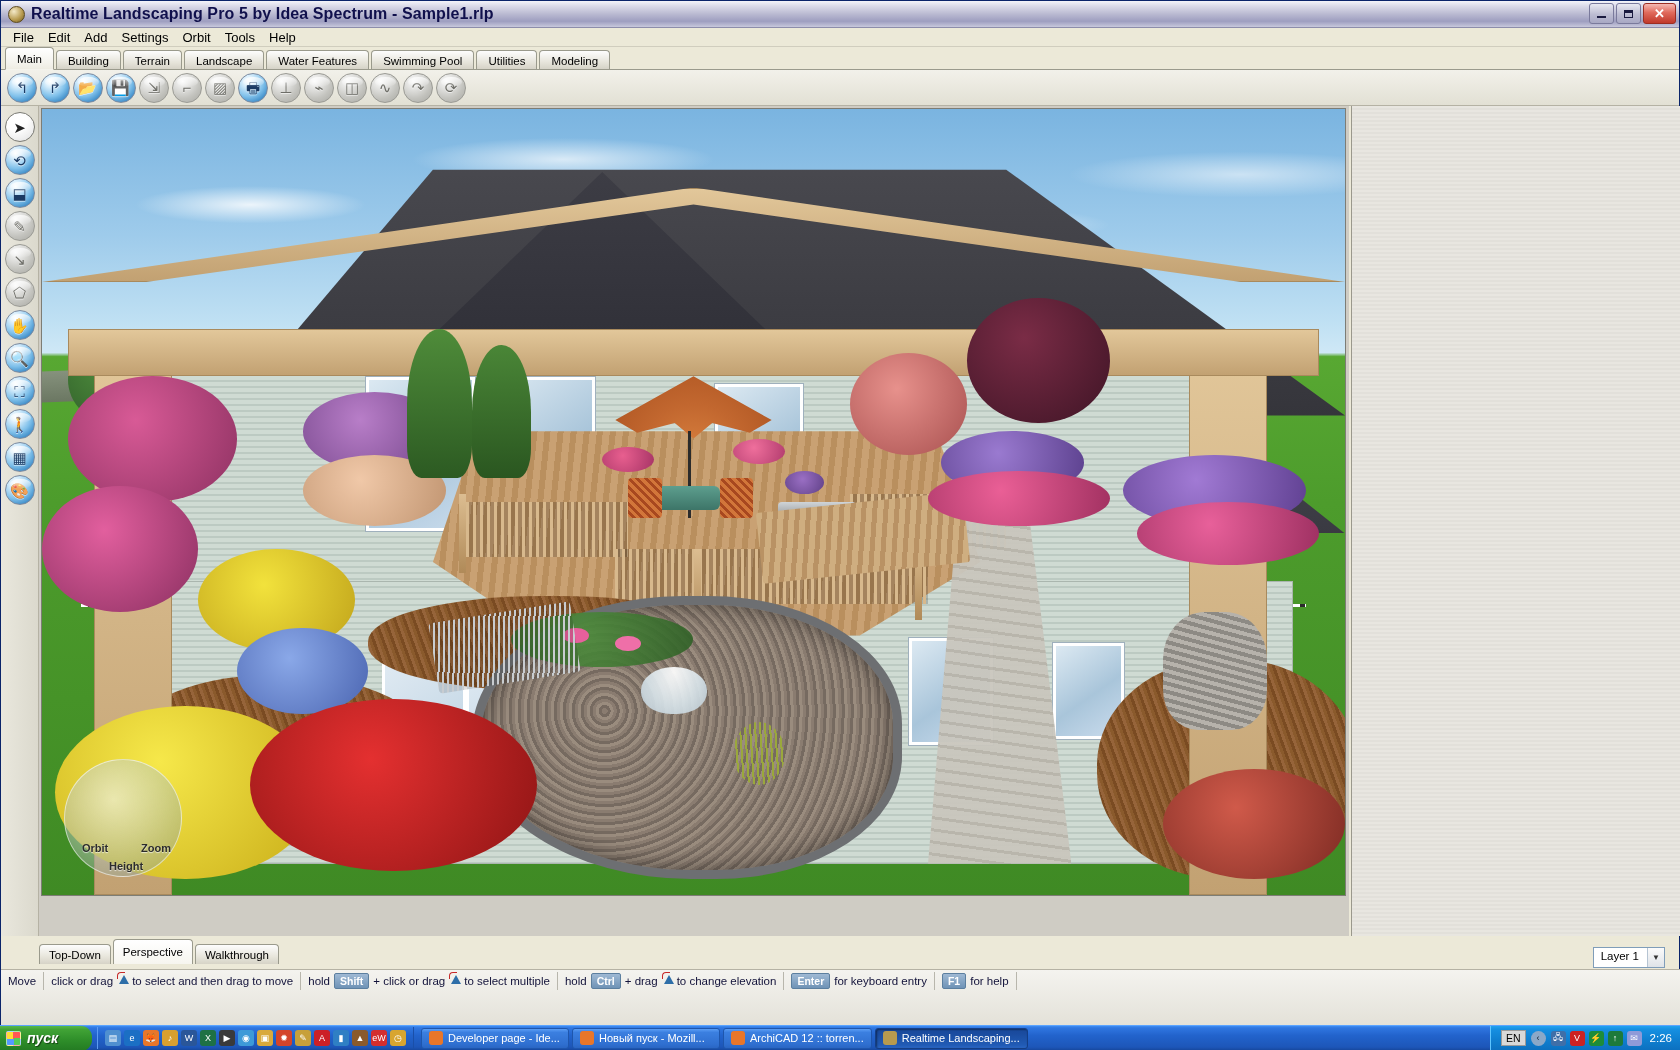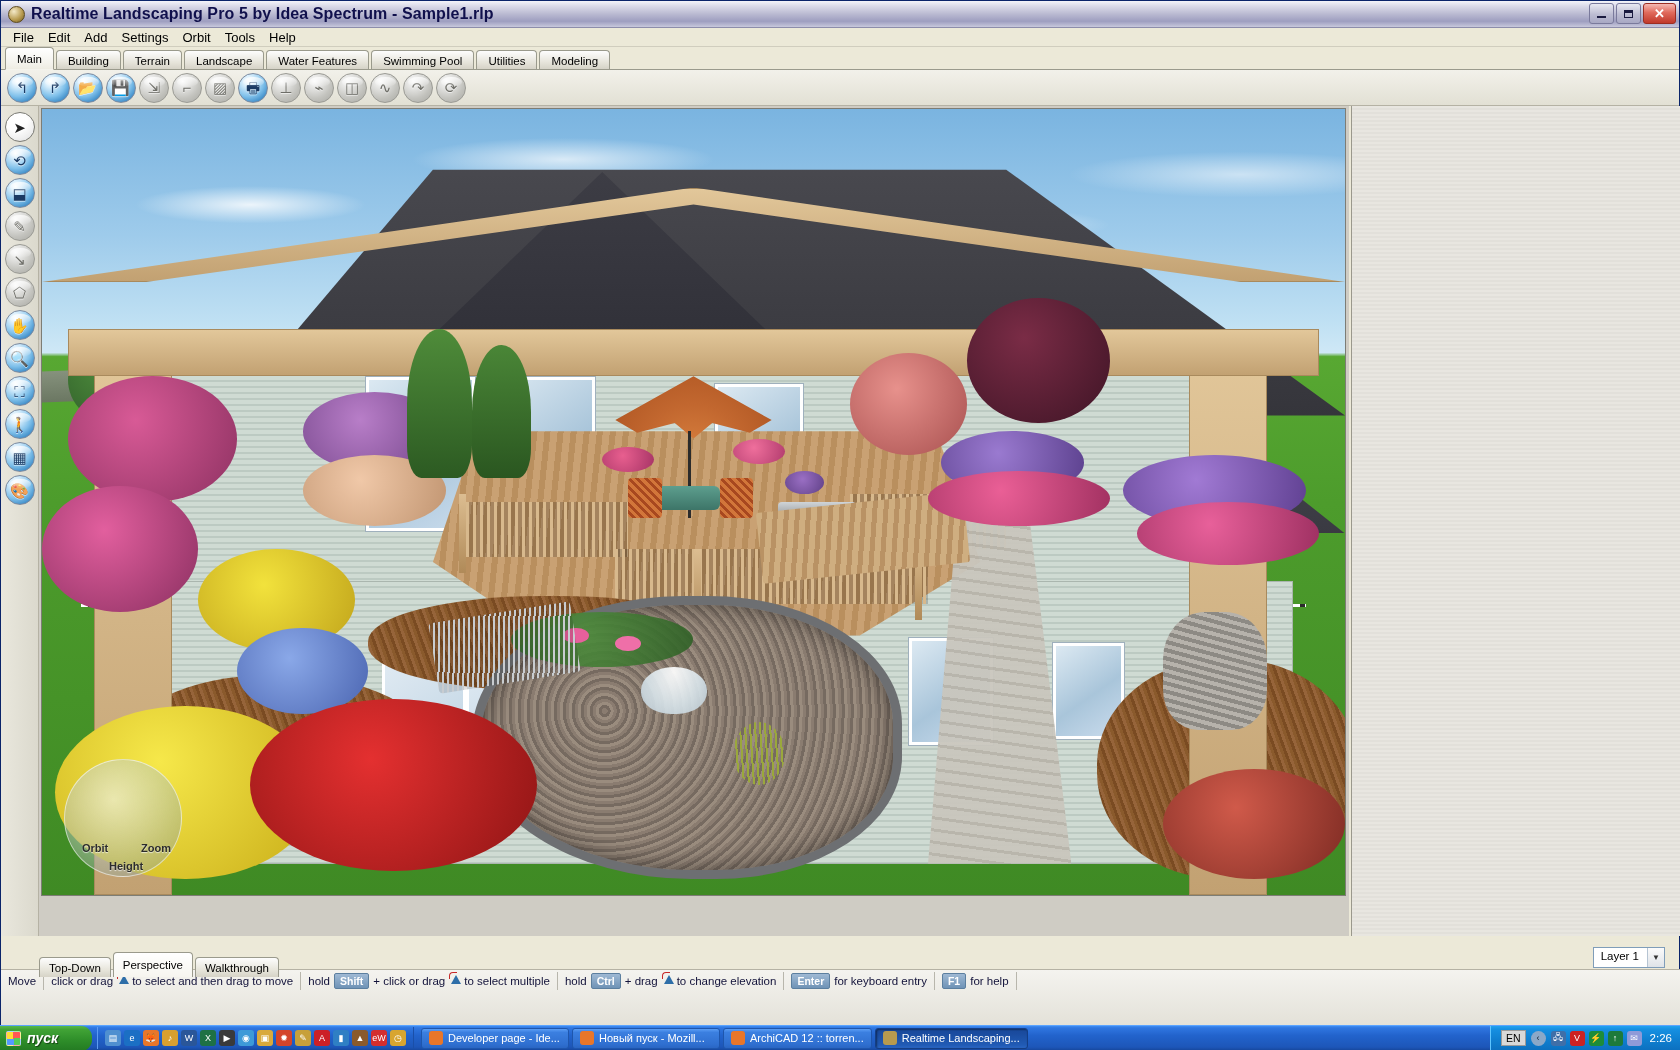--- a/index.html
+++ b/index.html
@@ -174,21 +174,21 @@
   .nv-zoom{ right:10px; bottom:22px; }
   .nv-height{ left:44px; bottom:4px; }
 
   
   #viewtabs{ position:absolute; left:38px; top:938px; display:flex; align-items:flex-end; z-index:5;}
   .vtab{ height:20px; padding:7px 9px; display:flex;align-items:center; font-size:11.5px;
     background:linear-gradient(180deg,#fdfdfd,#e8e6dc 60%,#d6d3c7);
     border:1px solid #9a9a8c; border-bottom:none; border-radius:4px 4px 0 0;
     margin-right:2px; cursor:pointer; }
   .vtab.active{ height:25px; background:linear-gradient(180deg,#ffffff,#f6f5ef);
-    font-weight:normal;margin-top:13px; }
+    font-weight:normal; }
 
   
   #layercombo{ position:absolute; right:14px; top:946px; display:flex;
     height:21px; border:1px solid #7f9db9; background:#fff; z-index:6; }
   #layercombo .lc-text{ padding:2px 8px 0 7px; font-size:11.5px; color:#000; }
   #layercombo .lc-arrow{ width:17px; border-left:1px solid #b6c4d2;
     background:linear-gradient(180deg,#fbfbfb,#dfe3e8);
     display:flex;align-items:center;justify-content:center;font-size:8px;color:#333; }
 
   

